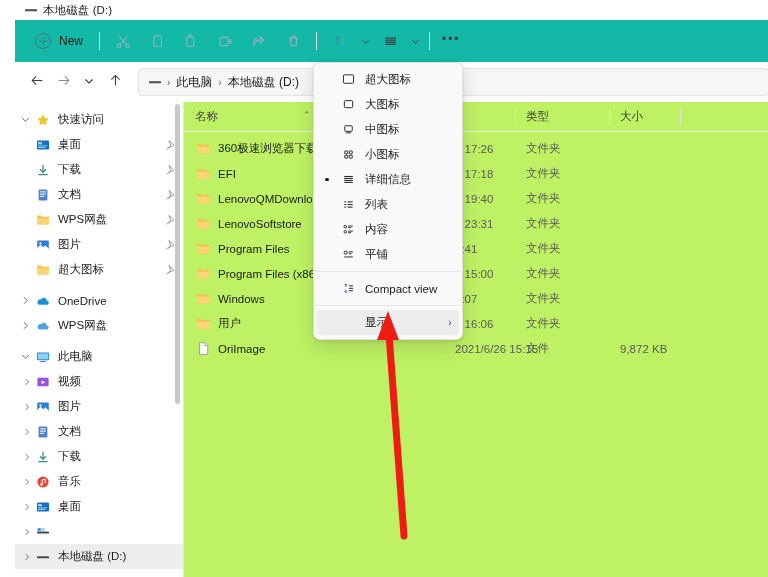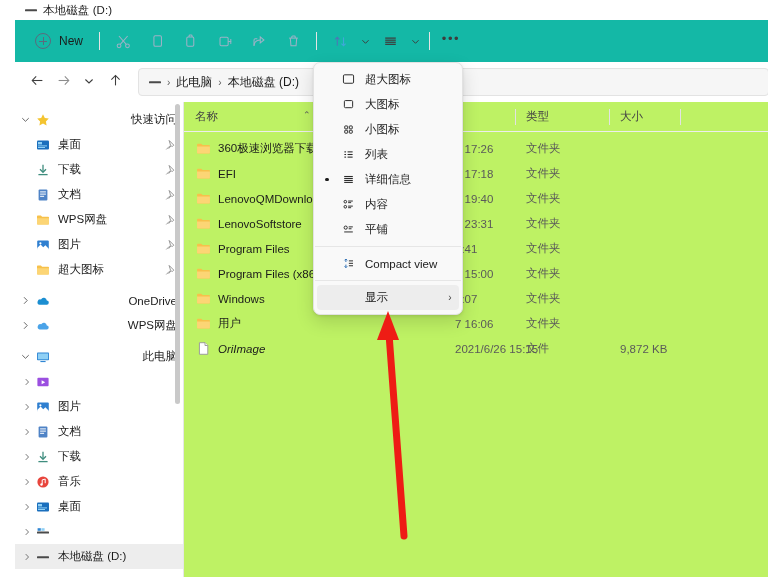--- a/index.html
+++ b/index.html
@@ -172,21 +172,21 @@
   .tree-row .t-label {
     font-size: 11.5px; color: #1b1b1b;
     white-space: nowrap; overflow: hidden;
     flex: 1 1 auto;
   }
   .tree-row .pin {
     width: 14px; flex: 0 0 auto;
     display: flex; align-items: center; justify-content: center;
     opacity: .85;
   }
-  .indent-1 { padding-left: 0px; text-align: right; }
+  .indent-1 { padding-left: 0px; }
   .indent-2 { padding-left: 20px; }
 
   .pane-split {
     position: absolute; left: 168px; top: 102px;
     width: 1px; height: 475px;
     background: #e6e6e6;
   }
 
   
   .nav-scroll {
@@ -656,20 +656,21 @@
         <svg width="8" height="8" viewBox="0 0 10 10" fill="none" stroke="#5d5d5d" stroke-width="1.05">
             <path d="M3.4 1.4L6.9 5 3.4 8.6"></path>
           </svg>
       </span>
       <span class="t-icon">
         <svg width="14" height="14" viewBox="0 0 14 14">
             <rect x="1.4" y="2.8" width="11.2" height="8.4" rx="1" fill="#9b4fe0"></rect>
             <path d="M5.6 5.2l3.6 2-3.6 2z" fill="#fff"></path>
           </svg>
       </span>
+      <span class="t-label">视频</span>
     </div>
 
     <div class="tree-row indent-2">
       <span class="chev" style="width:16px;margin-left:-16px;">
         <svg width="8" height="8" viewBox="0 0 10 10" fill="none" stroke="#5d5d5d" stroke-width="1.05">
             <path d="M3.4 1.4L6.9 5 3.4 8.6"></path>
           </svg>
       </span>
       <span class="t-icon">
         <svg width="14" height="14" viewBox="0 0 14 14">
@@ -914,21 +915,21 @@
               </svg>
           </span>
           <span class="f-text">用户</span>
         </span>
         <span class="f-date" style="width:71px;">7 16:06</span>
         <span class="f-type" style="width:94px;">文件夹</span>
         <span class="f-size" style="width:90px;"></span>
       </div>
 
       <div class="file-row">
-        <span class="f-name" style="width:260px;font-style:italic;">
+        <span class="f-name" style="width:260px;">
           <span class="f-icon">
             <svg width="15" height="15" viewBox="0 0 14 14" fill="#fff" stroke="#9a9a9a" stroke-width="0.9">
               <path d="M3.2 1.6h5.2l2.6 2.6v8.2H3.2z"></path>
                 <path d="M8.4 1.6v2.6h2.6"></path>
             </svg>
           </span>
           <span class="f-text">OriImage</span>
         </span>
         <span class="f-date" style="width:71px;" style2="">2021/6/26 15:15</span>
         <span class="f-type" style="width:94px;">文件</span>
@@ -953,62 +954,72 @@
     <div class="menu-item">
       <span class="bullet"></span>
       <span class="m-icon">
         <svg width="15" height="15" viewBox="0 0 16 16" fill="none" stroke="#2b2b2b" stroke-width="1.05">
           <rect x="3.6" y="3.8" width="8.8" height="7.6" rx="1.1"></rect>
         </svg>
       </span>
       <span class="m-label">大图标</span>
     </div>
 
+    <div class="menu-item">
+      <span class="bullet"></span>
+      <span class="m-icon">
+        <svg width="15" height="15" viewBox="0 0 16 16" fill="none" stroke="#2b2b2b" stroke-width="1.05">
+          <rect x="4" y="4" width="8" height="6" rx="1"></rect>
+          <line x1="5.4" y1="11.6" x2="10.6" y2="11.6"></line>
+        </svg>
+      </span>
+      <span class="m-label">中图标</span>
+    </div>
 
     <div class="menu-item">
       <span class="bullet"></span>
       <span class="m-icon">
         <svg width="15" height="15" viewBox="0 0 16 16" fill="none" stroke="#2b2b2b" stroke-width="1.05">
           <rect x="4" y="4.2" width="3.1" height="3.1" rx="0.5"></rect>
           <rect x="8.9" y="4.2" width="3.1" height="3.1" rx="0.5"></rect>
           <rect x="4" y="8.8" width="3.1" height="3.1" rx="0.5"></rect>
           <rect x="8.9" y="8.8" width="3.1" height="3.1" rx="0.5"></rect>
         </svg>
       </span>
       <span class="m-label">小图标</span>
+    </div>
+
+    <div class="menu-item">
+      <span class="bullet">
+        <span class="dot"></span>
+      </span>
+      <span class="m-icon">
+        <svg width="15" height="15" viewBox="0 0 16 16" stroke="#2b2b2b" stroke-width="1.15">
+          <line x1="3.4" y1="4.8" x2="12.6" y2="4.8"></line>
+          <line x1="3.4" y1="6.9" x2="12.6" y2="6.9"></line>
+          <line x1="3.4" y1="9" x2="12.6" y2="9"></line>
+          <line x1="3.4" y1="11.1" x2="12.6" y2="11.1"></line>
+        </svg>
+      </span>
+      <span class="m-label">详细信息</span>
     </div>
 
     <div class="menu-item">
       <span class="bullet"></span>
       <span class="m-icon">
         <svg width="15" height="15" viewBox="0 0 16 16" stroke="#2b2b2b" stroke-width="1.15">
           <line x1="3.6" y1="5.2" x2="5.4" y2="5.2"></line>
             <line x1="7" y1="5.2" x2="12.4" y2="5.2"></line>
           <line x1="3.6" y1="8" x2="5.4" y2="8"></line>
             <line x1="7" y1="8" x2="12.4" y2="8"></line>
           <line x1="3.6" y1="10.8" x2="5.4" y2="10.8"></line>
             <line x1="7" y1="10.8" x2="12.4" y2="10.8"></line>
         </svg>
       </span>
       <span class="m-label">列表</span>
-    </div>
-
-    <div class="menu-item">
-      <span class="bullet">
-        <span class="dot"></span>
-      </span>
-      <span class="m-icon">
-        <svg width="15" height="15" viewBox="0 0 16 16" stroke="#2b2b2b" stroke-width="1.15">
-          <line x1="3.4" y1="4.8" x2="12.6" y2="4.8"></line>
-          <line x1="3.4" y1="6.9" x2="12.6" y2="6.9"></line>
-          <line x1="3.4" y1="9" x2="12.6" y2="9"></line>
-          <line x1="3.4" y1="11.1" x2="12.6" y2="11.1"></line>
-        </svg>
-      </span>
-      <span class="m-label">详细信息</span>
     </div>
 
     <div class="menu-item">
       <span class="bullet"></span>
       <span class="m-icon">
         <svg width="15" height="15" viewBox="0 0 16 16" fill="none" stroke="#2b2b2b" stroke-width="1.05">
           <circle cx="4.6" cy="5" r="1.4"></circle>
           <circle cx="4.6" cy="10.4" r="1.4"></circle>
           <line x1="7.6" y1="4.3" x2="12.6" y2="4.3"></line>
           <line x1="7.6" y1="6" x2="10.8" y2="6"></line>

